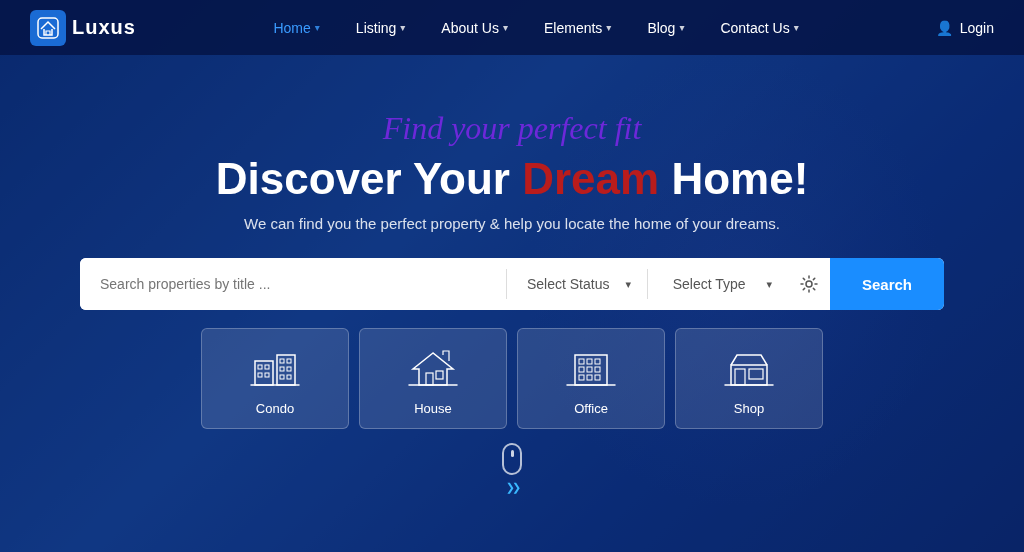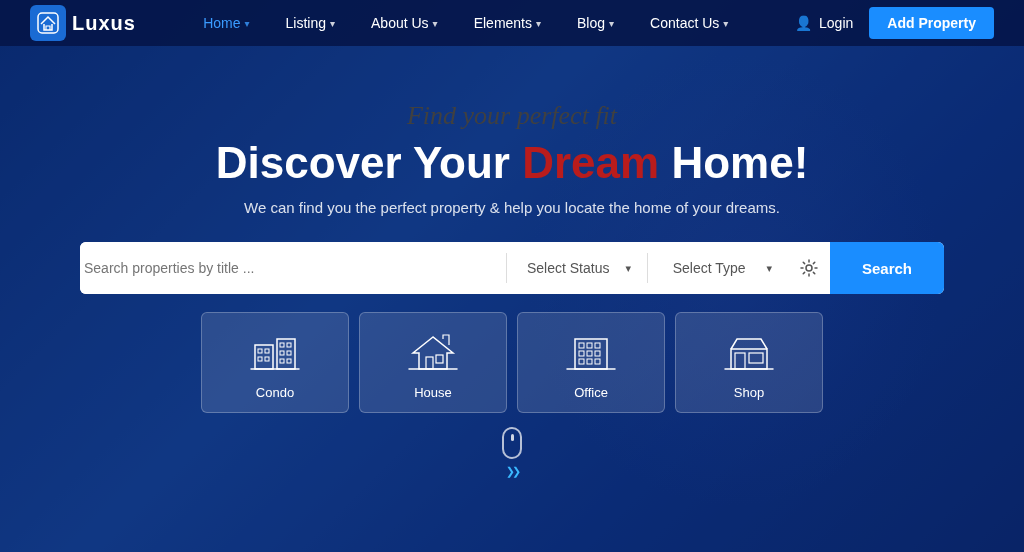--- a/index.html
+++ b/index.html
@@ -37,21 +37,21 @@
     }
 
     
     .navbar {
       position: relative;
       z-index: 10;
       display: flex;
       align-items: center;
       justify-content: space-between;
       padding: 8px 30px;
-      height: 46px;
+      height: 55px;
       background: rgba(5, 20, 70, 0.85);
     }
     .navbar-left {
       display: flex;
       align-items: center;
       gap: 6px;
     }
     .logo-icon {
       width: 36px;
       height: 36px;
@@ -119,22 +119,22 @@
     
     .hero-content {
       position: relative;
       z-index: 5;
       text-align: center;
       padding-top: 55px;
     }
     .tagline {
       font-family: 'Georgia', 'Times New Roman', serif;
       font-style: italic;
-      color: #404040;
-      font-size: 26px;
+      color: #6d28d9;
+      font-size: 32px;
       font-weight: 400;
       margin-bottom: 8px;
     }
     .headline {
       color: white;
       font-size: 44px;
       font-weight: 800;
       line-height: 1.1;
       margin-bottom: 12px;
     }
@@ -157,21 +157,21 @@
       border-radius: 6px;
       margin: 0 80px;
       overflow: visible;
       height: 52px;
       padding: 0 0 0 0;
     }
     .search-input {
       flex: 1;
       border: none;
       outline: none;
-      padding: 0 4px;
+      padding: 0 20px;
       font-size: 14px;
       color: #666;
       height: 100%;
       border-radius: 6px 0 0 6px;
     }
     .search-divider {
       width: 1px;
       height: 30px;
       background: #ddd;
     }
@@ -329,21 +329,20 @@
       <span>Contact Us</span>
       <span class="nav-chevron">▾</span>
     </a>
   </div>
 
   <div class="navbar-right">
     <button class="login-btn">
       <span>👤</span>
       <span>Login</span>
     </button>
-    <button class="add-property-btn">Add Property</button>
   </div>
 </nav>
 
 <div class="hero-content">
   <div class="tagline">Find your perfect fit</div>
   <div class="headline">
     <span>Discover Your </span><span class="highlight">Dream</span><span> Home!</span>
   </div>
   <div class="subtext">We can find you the perfect property &amp; help you locate the home of your dreams.</div>
 

